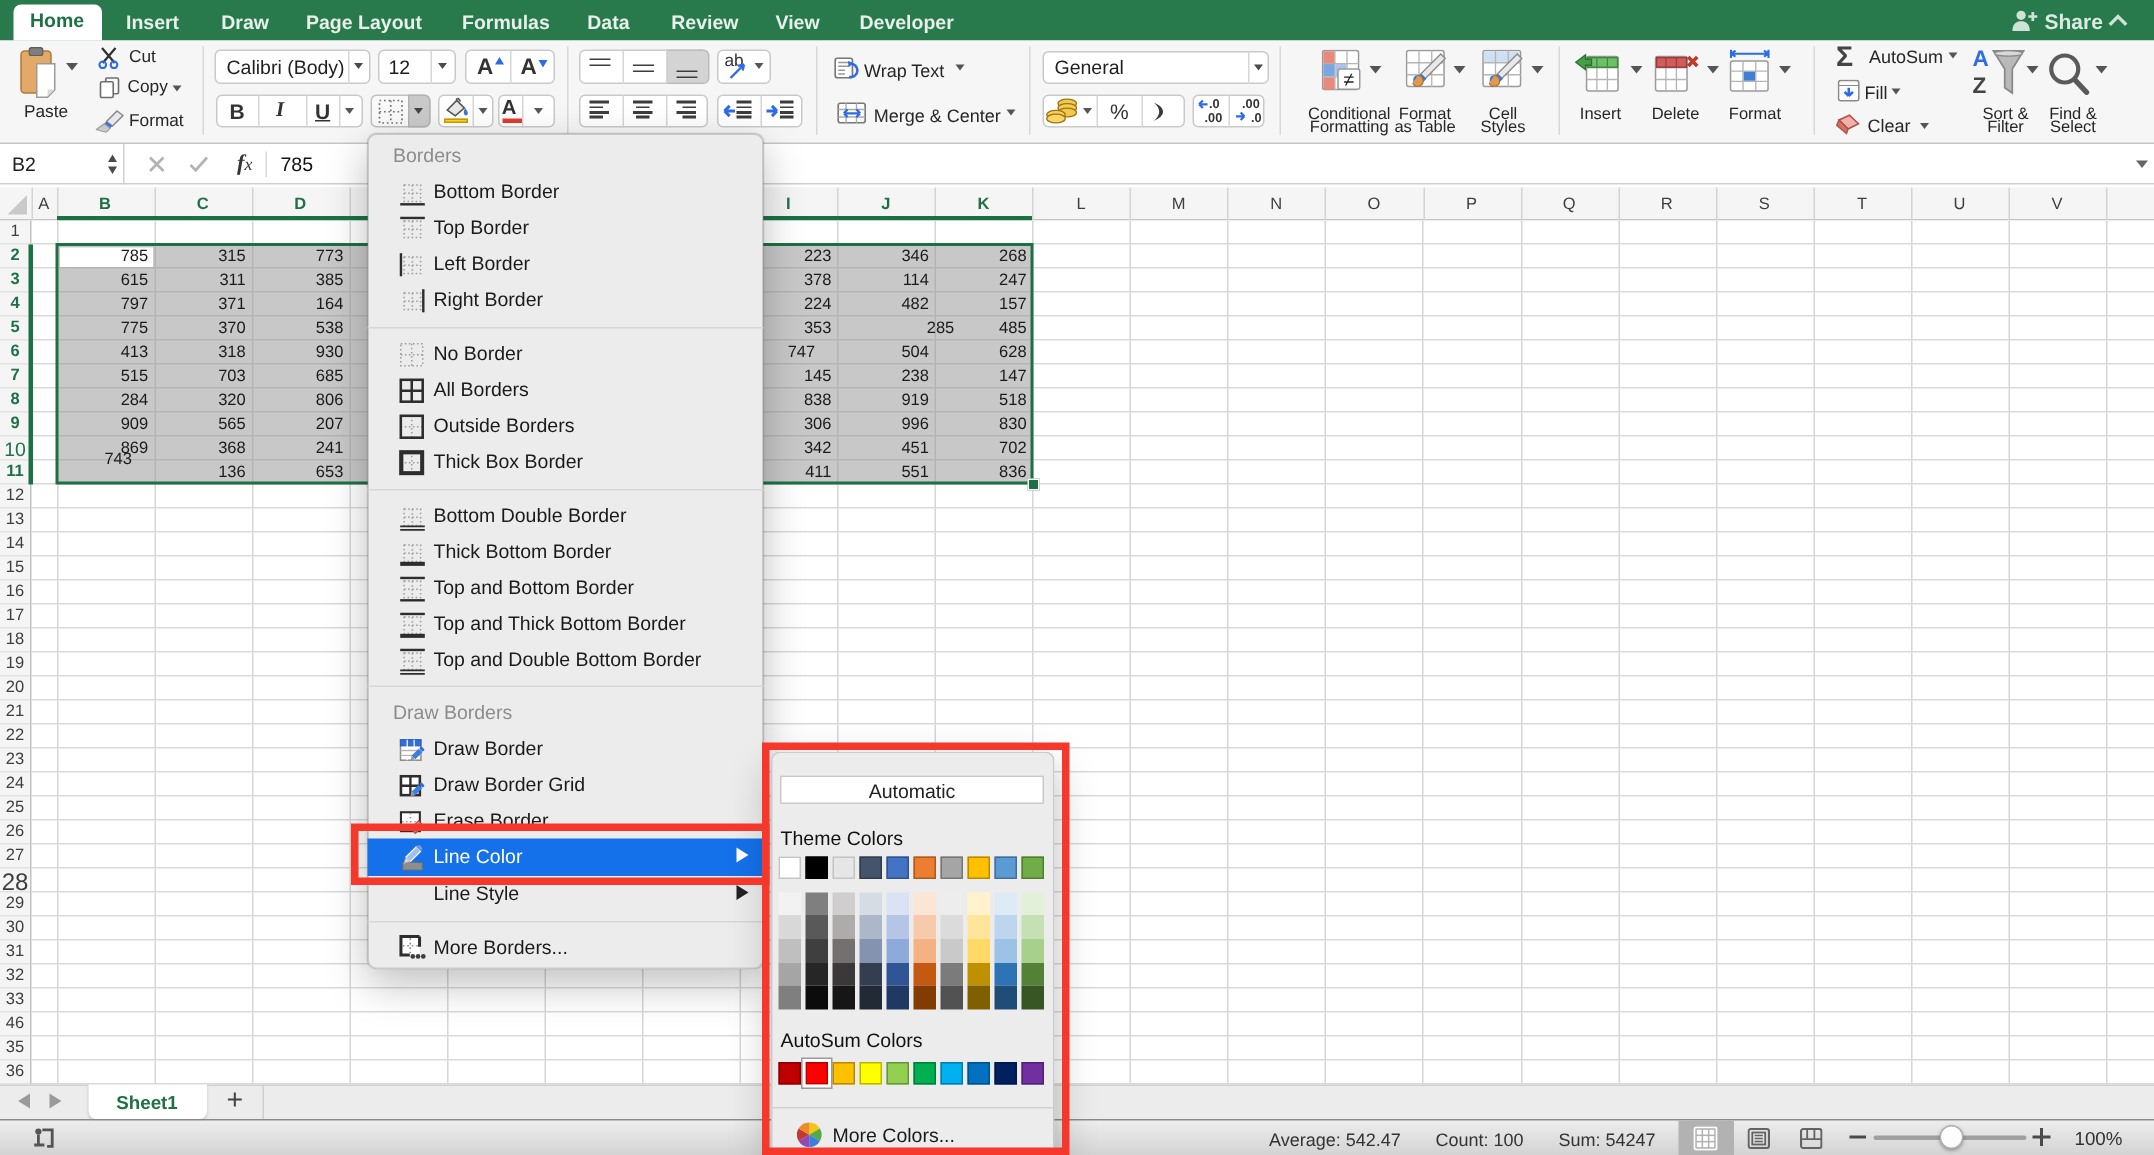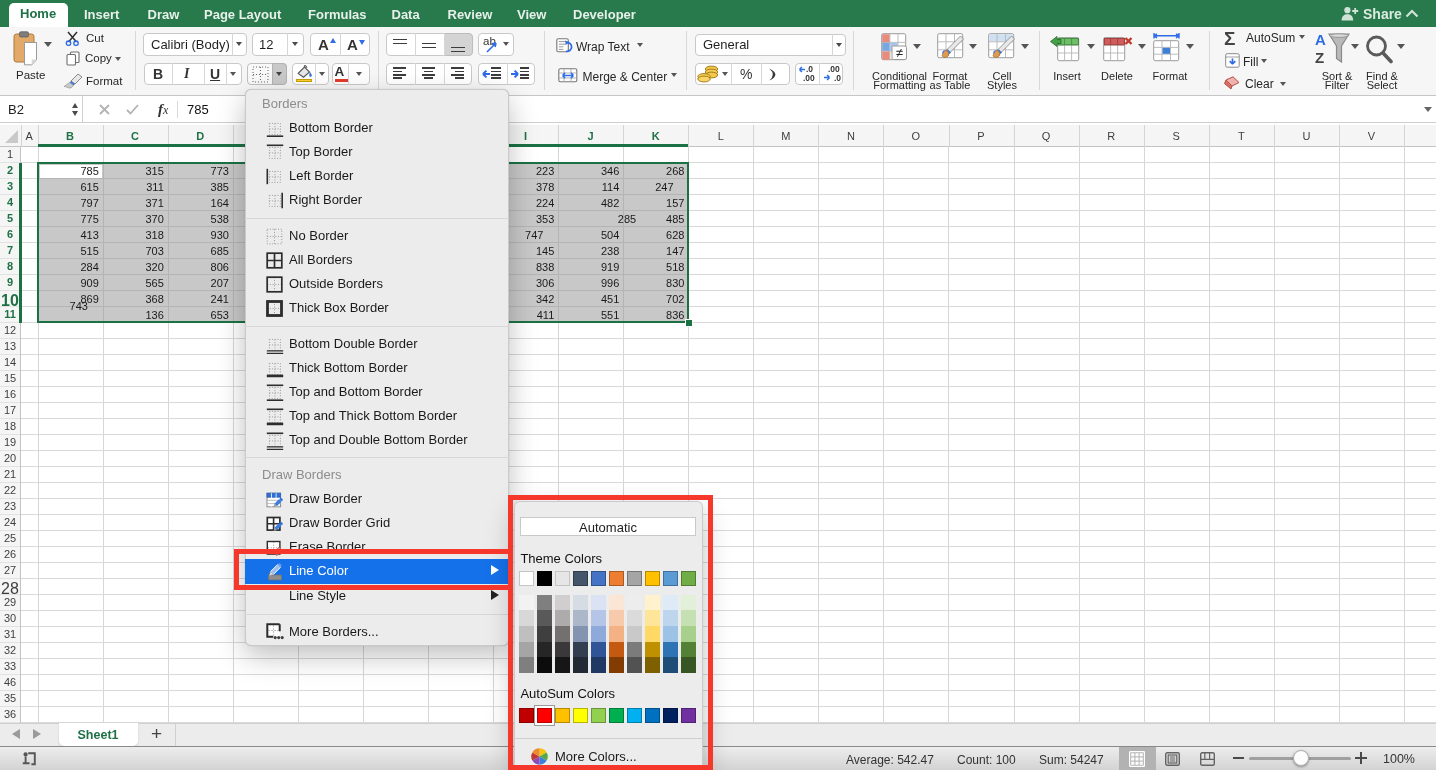--- a/index.html
+++ b/index.html
@@ -455,21 +455,21 @@
 <div class="ab" style="left:0;top:722px;width:20px;height:1px;background:#e2e2e2"></div>
 <div class="ab nw" style="left:10px;top:148.0px;font-size:11px;color:#3e3e3e;transform:translateX(-50%)">1</div>
 <div class="ab nw" style="left:10px;top:164.0px;font-size:11px;font-weight:bold;color:#1e7145;transform:translateX(-50%)">2</div>
 <div class="ab nw" style="left:10px;top:180.0px;font-size:11px;font-weight:bold;color:#1e7145;transform:translateX(-50%)">3</div>
 <div class="ab nw" style="left:10px;top:196.0px;font-size:11px;font-weight:bold;color:#1e7145;transform:translateX(-50%)">4</div>
 <div class="ab nw" style="left:10px;top:212.0px;font-size:11px;font-weight:bold;color:#1e7145;transform:translateX(-50%)">5</div>
 <div class="ab nw" style="left:10px;top:228.0px;font-size:11px;font-weight:bold;color:#1e7145;transform:translateX(-50%)">6</div>
 <div class="ab nw" style="left:10px;top:244.0px;font-size:11px;font-weight:bold;color:#1e7145;transform:translateX(-50%)">7</div>
 <div class="ab nw" style="left:10px;top:260.0px;font-size:11px;font-weight:bold;color:#1e7145;transform:translateX(-50%)">8</div>
 <div class="ab nw" style="left:10px;top:276.0px;font-size:11px;font-weight:bold;color:#1e7145;transform:translateX(-50%)">9</div>
-<div class="ab nw" style="left:10px;top:292.0px;font-size:16px;font-weight:bold;color:#1e7145;transform:translateX(-50%)">10</div>
+<div class="ab nw" style="left:10px;top:292.0px;font-size:13px;font-weight:normal;color:#1e7145;transform:translateX(-50%)">10</div>
 <div class="ab nw" style="left:10px;top:308.0px;font-size:11px;font-weight:bold;color:#1e7145;transform:translateX(-50%)">11</div>
 <div class="ab nw" style="left:10px;top:324.0px;font-size:11px;color:#3e3e3e;transform:translateX(-50%)">12</div>
 <div class="ab nw" style="left:10px;top:340.0px;font-size:11px;color:#3e3e3e;transform:translateX(-50%)">13</div>
 <div class="ab nw" style="left:10px;top:356.0px;font-size:11px;color:#3e3e3e;transform:translateX(-50%)">14</div>
 <div class="ab nw" style="left:10px;top:372.0px;font-size:11px;color:#3e3e3e;transform:translateX(-50%)">15</div>
 <div class="ab nw" style="left:10px;top:388.0px;font-size:11px;color:#3e3e3e;transform:translateX(-50%)">16</div>
 <div class="ab nw" style="left:10px;top:404.0px;font-size:11px;color:#3e3e3e;transform:translateX(-50%)">17</div>
 <div class="ab nw" style="left:10px;top:420.0px;font-size:11px;color:#3e3e3e;transform:translateX(-50%)">18</div>
 <div class="ab nw" style="left:10px;top:436.0px;font-size:11px;color:#3e3e3e;transform:translateX(-50%)">19</div>
 <div class="ab nw" style="left:10px;top:452.0px;font-size:11px;color:#3e3e3e;transform:translateX(-50%)">20</div>
@@ -514,21 +514,21 @@
 <div class="ab nw" style="left:123.8px;top:164.5px;width:40px;text-align:right;font-size:11px;color:#1a1a1a">315</div>
 <div class="ab nw" style="left:188.9px;top:164.5px;width:40px;text-align:right;font-size:11px;color:#1a1a1a">773</div>
 <div class="ab nw" style="left:514.3px;top:164.5px;width:40px;text-align:right;font-size:11px;color:#1a1a1a">223</div>
 <div class="ab nw" style="left:579.3px;top:164.5px;width:40px;text-align:right;font-size:11px;color:#1a1a1a">346</div>
 <div class="ab nw" style="left:644.4px;top:164.5px;width:40px;text-align:right;font-size:11px;color:#1a1a1a">268</div>
 <div class="ab nw" style="left:58.8px;top:180.5px;width:40px;text-align:right;font-size:11px;color:#1a1a1a">615</div>
 <div class="ab nw" style="left:123.8px;top:180.5px;width:40px;text-align:right;font-size:11px;color:#1a1a1a">311</div>
 <div class="ab nw" style="left:188.9px;top:180.5px;width:40px;text-align:right;font-size:11px;color:#1a1a1a">385</div>
 <div class="ab nw" style="left:514.3px;top:180.5px;width:40px;text-align:right;font-size:11px;color:#1a1a1a">378</div>
 <div class="ab nw" style="left:579.3px;top:180.5px;width:40px;text-align:right;font-size:11px;color:#1a1a1a">114</div>
-<div class="ab nw" style="left:644.4px;top:180.5px;width:40px;text-align:center;font-size:11px;color:#1a1a1a">247</div>
+<div class="ab nw" style="left:644.4px;top:180.5px;width:40px;text-align:right;font-size:11px;color:#1a1a1a">247</div>
 <div class="ab nw" style="left:58.8px;top:196.5px;width:40px;text-align:right;font-size:11px;color:#1a1a1a">797</div>
 <div class="ab nw" style="left:123.8px;top:196.5px;width:40px;text-align:right;font-size:11px;color:#1a1a1a">371</div>
 <div class="ab nw" style="left:188.9px;top:196.5px;width:40px;text-align:right;font-size:11px;color:#1a1a1a">164</div>
 <div class="ab nw" style="left:514.3px;top:196.5px;width:40px;text-align:right;font-size:11px;color:#1a1a1a">224</div>
 <div class="ab nw" style="left:579.3px;top:196.5px;width:40px;text-align:right;font-size:11px;color:#1a1a1a">482</div>
 <div class="ab nw" style="left:644.4px;top:196.5px;width:40px;text-align:right;font-size:11px;color:#1a1a1a">157</div>
 <div class="ab nw" style="left:58.8px;top:212.5px;width:40px;text-align:right;font-size:11px;color:#1a1a1a">775</div>
 <div class="ab nw" style="left:123.8px;top:212.5px;width:40px;text-align:right;font-size:11px;color:#1a1a1a">370</div>
 <div class="ab nw" style="left:188.9px;top:212.5px;width:40px;text-align:right;font-size:11px;color:#1a1a1a">538</div>
 <div class="ab nw" style="left:514.3px;top:212.5px;width:40px;text-align:right;font-size:11px;color:#1a1a1a">353</div>

